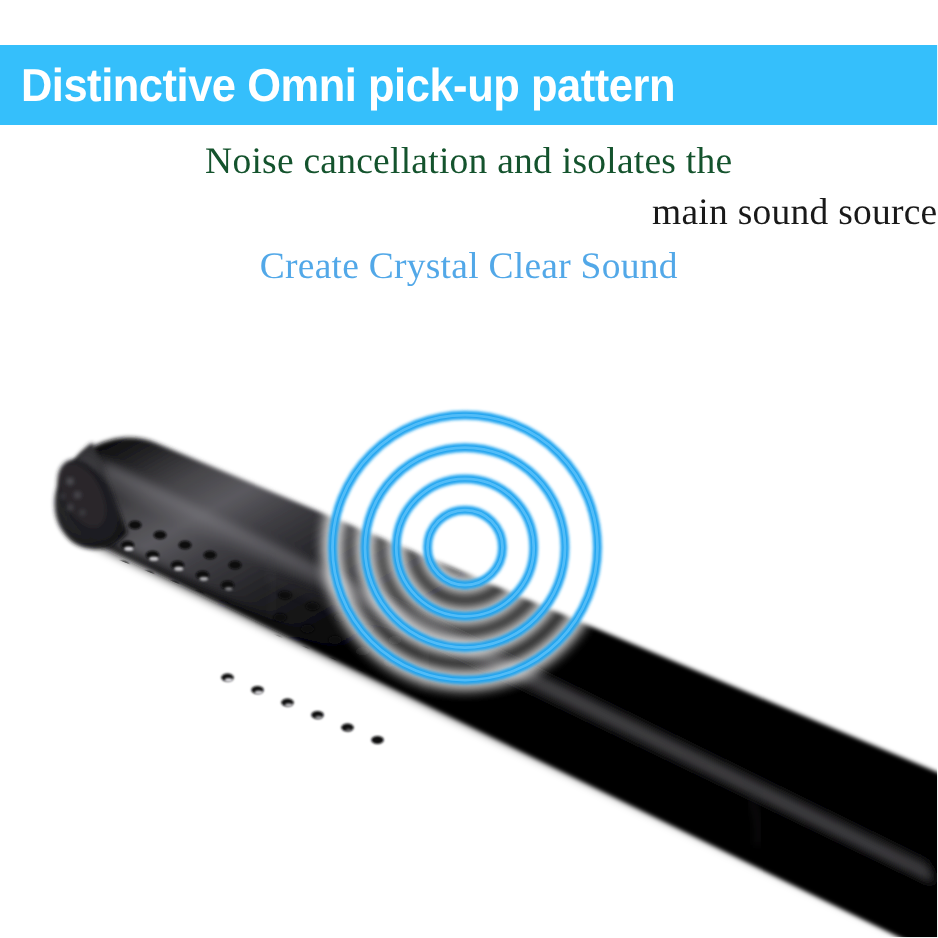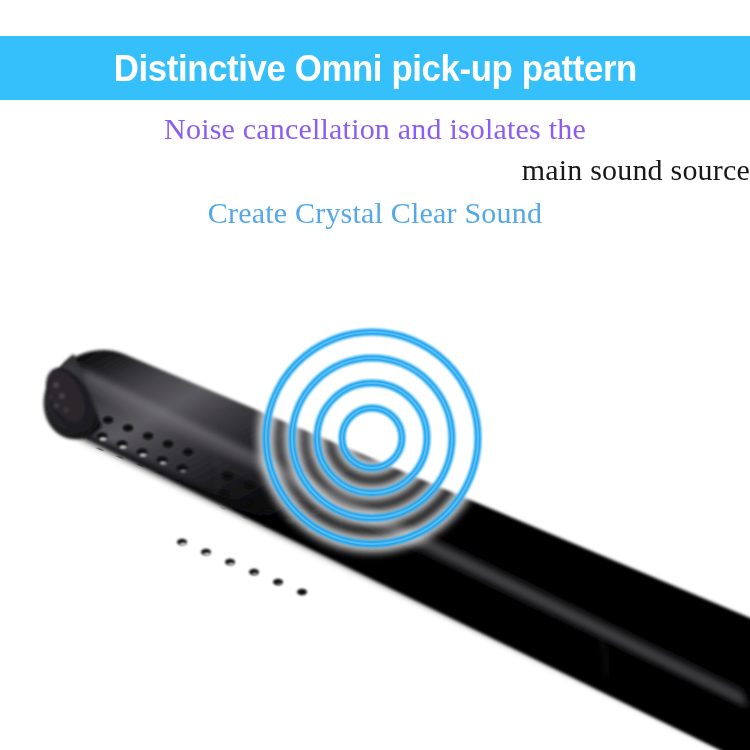--- a/index.html
+++ b/index.html
@@ -22,21 +22,21 @@
   
   .banner {
     position: absolute;
     left: 0;
     top: 36px;
     width: 750px;
     height: 64px;
     background: #35bffb;
     display: flex;
     align-items: center;
-    justify-content: center;
+    justify-content: flex-start;
   }
   .banner-title {
     color: #ffffff;
     font-family: "Liberation Sans", sans-serif;
     font-weight: bold;
     font-size: 37px;
     letter-spacing: -0.4px;
     line-height: 1;
     white-space: nowrap;
     transform: scaleX(0.94);
@@ -90,21 +90,21 @@
 </head>
 <body>
 
 <div id="stage">
 
   <div class="banner" style="background: rgb(53, 191, 251);">
     <div class="banner-title" style="color: rgb(255, 255, 255);">Distinctive Omni pick-up pattern</div>
   </div>
 
   <div class="subtitle-block">
-    <span class="sub-line" style="color: #8b5cf6;">Noise cancellation and isolates the</span>
+    <span class="sub-line" style="color: #14532d;">Noise cancellation and isolates the</span>
     <span class="sub-line" style="color: rgb(25, 25, 25); text-align: right;">main sound source</span>
     <span class="sub-line accent" style="color: rgb(82, 168, 232);">Create Crystal Clear Sound</span>
   </div>
 
   <div class="photo">
     <svg width="750" height="500" viewBox="0 0 750 500" xmlns="http://www.w3.org/2000/svg">
       <defs>
 
         <linearGradient id="barrelShade" x1="0" y1="0" x2="0.38" y2="1">
           <stop offset="0%" stop-color="#000000"></stop>

